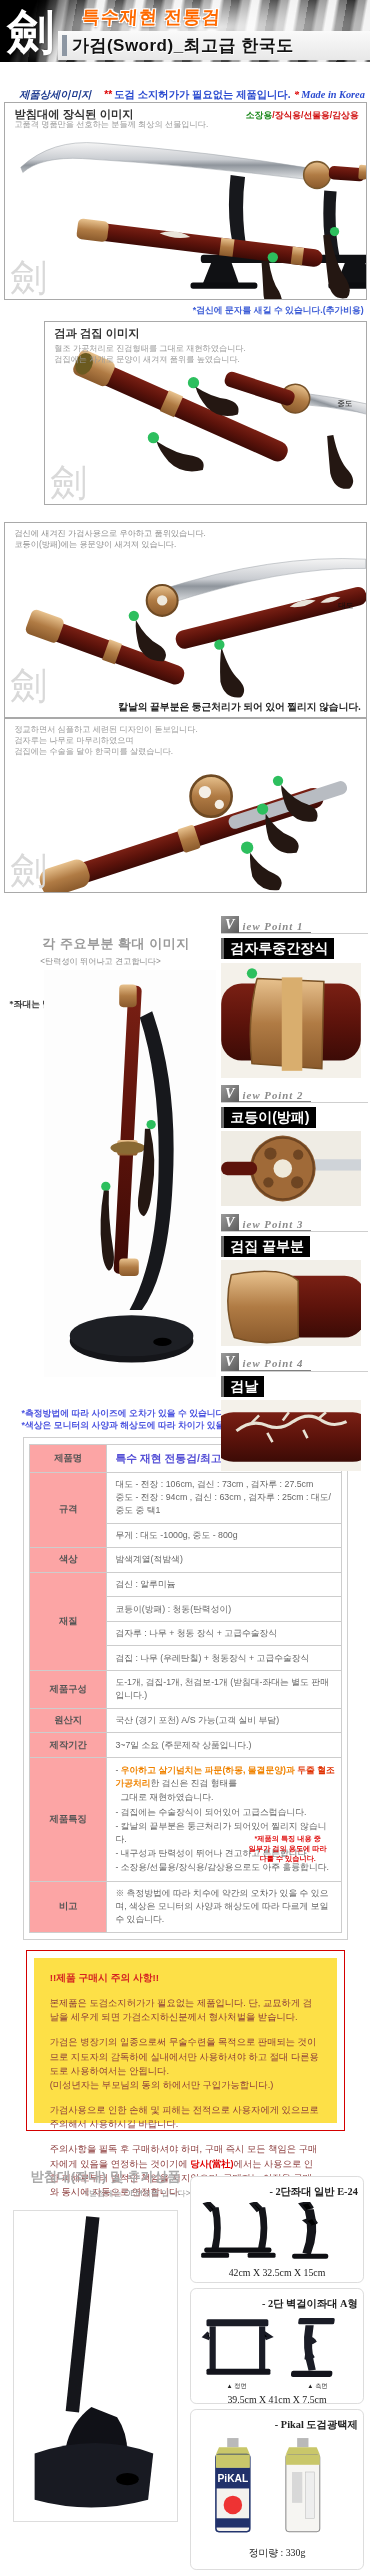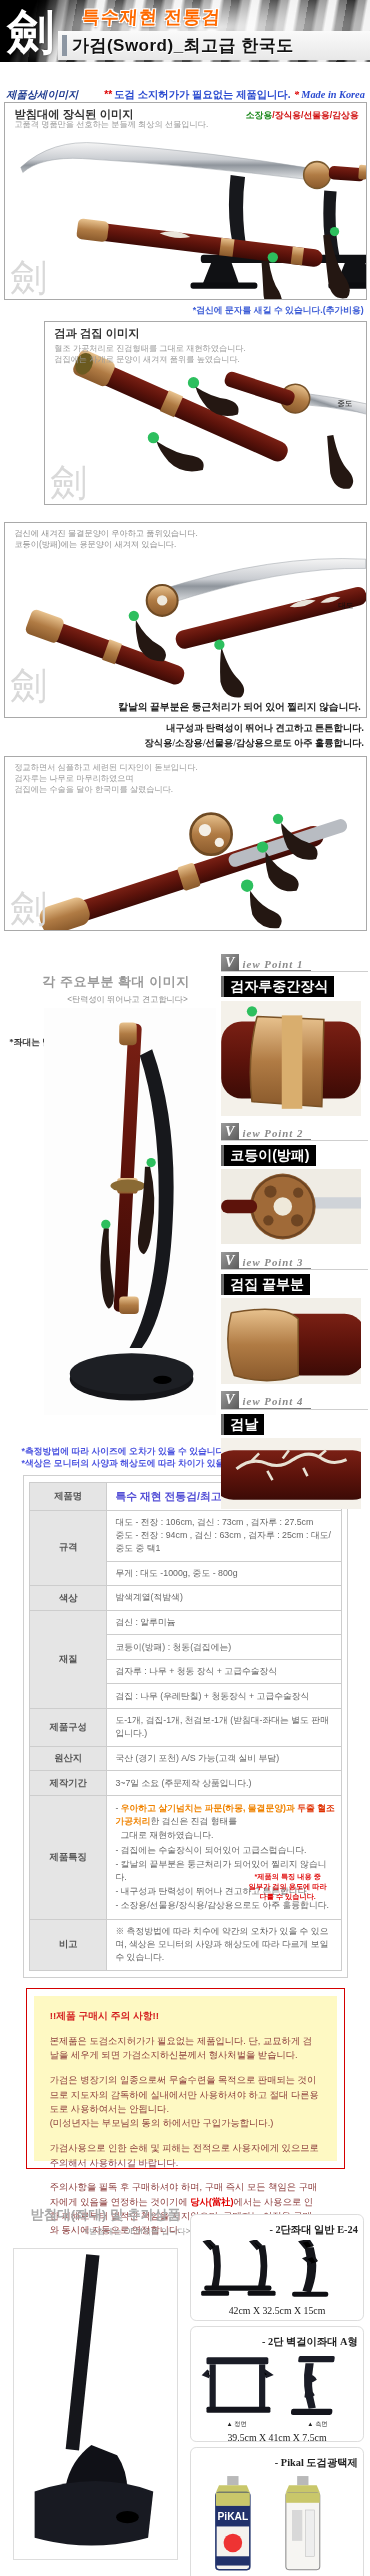--- a/index.html
+++ b/index.html
@@ -22,21 +22,21 @@
       color:#ff6a00; letter-spacing:1px; transform:skewX(-4deg);
       text-shadow:-1px -1px 0 #fff,1px -1px 0 #fff,-1px 1px 0 #fff,1px 1px 0 #fff,0 1.5px 2.6px rgba(0,0,0,.45); }
   .title-strip { position:absolute; left:58px; right:0; top:31px; height:29px;
       background:linear-gradient(#fafafa,#e8e8e8); display:flex; align-items:center; }
   .title-bar { width:4.6px; height:20.6px; background:#8d97a3; margin:0 5.2px 0 4.1px; }
   .page-title { font-size:17px; font-weight:bold; color:#111; letter-spacing:0.5px;
       font-family:"Liberation Sans", sans-serif; text-shadow:0.5px 0.5px 0 #fff; }
 
   
   .meta-row { margin:26px 6.2px 0 6.2px; height:14.4px; display:flex; align-items:baseline; }
-  .meta-left { color:#1d3a8f; font-size:10.3px; font-weight:bold; font-style:italic; flex:0 0 98px; }
+  .meta-left { color:#1d3a8f; font-size:10.3px; font-weight:bold; font-style:italic; flex:0 0 98px;text-align:center; }
   .meta-center { font-size:10.3px; font-weight:bold; color:#2b4bd0; }
   .meta-center .star, .meta-right .star { color:#d00; font-weight:bold; margin-right:2.1px; }
   .meta-right { margin-left:auto; font-family:"Liberation Serif", serif; font-style:italic;
       font-size:10.3px; color:#2b4bd0; font-weight:bold; }
 
   
   .pbox { position:relative; margin:0 4.1px; border:0.5px solid #a9a9a9; background:#fff; overflow:hidden; }
   .pbox .ph-title { position:absolute; left:9.3px; top:4.1px; font-size:11.3px; font-weight:bold; color:#333; }
   .pbox .ph-sub { position:absolute; left:9.3px; font-size:8.2px; color:#9a9a9a; line-height:1.35; }
   .usage-tags { position:absolute; right:7.2px; top:6.2px; font-size:8.8px; font-weight:bold; }
@@ -57,56 +57,56 @@
       font-size:9.3px; font-weight:bold; color:#222; line-height:1.6; }
 
   
   .art { position:absolute; inset:0; }
   svg { display:block; }
 
   
   .vp-section { position:relative; margin-top:24px; height:480px; }
   .vp-left-title { position:absolute; left:15.5px; top:18.5px; width:201px; text-align:center;
       font-size:13px; font-weight:bold; color:#9a9a9a; letter-spacing:0.5px; }
-  .vp-left-sub { position:absolute; left:27px; top:39px; width:201px; text-align:center;
+  .vp-left-sub { position:absolute; left:0; top:39px; width:201px; text-align:center;
       font-size:8.2px; color:#8f8f8f; }
   .vp-left-note { position:absolute; left:9.3px; top:82px; font-family:"Liberation Serif", serif;
       font-size:8.8px; font-weight:bold; color:#333; }
   .vp-left-photo { position:absolute; left:44px; top:53px; width:172px; height:407px; background:#fdfdfd; }
   .vp-col { position:absolute; left:221px; top:0; width:147px; }
   .vp-badge { display:flex; align-items:flex-end; height:17.5px; margin-bottom:4.1px;
       border-bottom:1px solid #cfcfcf; }
   .vp-v { width:17.5px; height:17.5px; background:linear-gradient(135deg,#9b9b9b,#5a5a5a);
       color:#fff; font-family:"Liberation Serif", serif; font-style:italic; font-weight:bold;
       font-size:14px; text-align:center; line-height:17.5px; }
   .vp-text { font-family:"Liberation Serif", serif; font-style:italic; font-weight:bold;
       font-size:10.8px; color:#8a8a8a; padding:0 7.2px 0.5px 4.1px; border-bottom:1px solid #7e7e7e; letter-spacing:1px; }
   .vp-label { display:inline-block; background:#000; color:#fff; font-size:14px; font-weight:bold;
       padding:1.5px 6.2px; border-left:3.6px solid #6b6b6b; margin-bottom:3.1px; }
   .vp-photo { position:relative; width:140px; background:#f4f1ea; overflow:hidden; }
 
   
   .spec-notes { margin:10.3px 0 3.1px 21.6px; font-size:8.8px; font-weight:bold; color:#4a52e0; line-height:1.4; }
   .spec-outer { margin:5.2px 23px 0 23px; border:0.5px solid #cfcfcf; background:#fff; padding:6.2px 5.2px; }
   table.spec { width:100%; border-collapse:collapse; }
-  table.spec th { width:77px; background:#e5e5e5; border:0.5px solid #cdcdcd; font-size:9.3px;
+  table.spec th { width:77px; background:#fca5a5; border:0.5px solid #cdcdcd; font-size:9.3px;
       color:#555; font-weight:bold; padding:5.2px 2.1px; }
   table.spec td { border:0.5px solid #cdcdcd; font-size:8.8px; color:#666; padding:5.2px 3.1px 5.2px 8.2px;
       line-height:1.5; }
   .prod-name { color:#544fd6; font-size:10.8px; font-weight:bold; }
   .feat { position:relative; }
   .feat p { margin:1px 0; }
   .hl-orange { color:#f08300; font-weight:bold; }
   .hl-red { color:#e03000; font-weight:bold; }
   .feat-note { position:absolute; right:4.1px; bottom:17.5px; width:98px; text-align:center;
       color:#e01010; font-size:7.2px; font-weight:bold; line-height:1.35; }
 
   
   .warn { margin:10.3px 26px 0 26px; border:1px solid #d40000; background:#fff; padding:7.2px; height:181px; }
-  .warn-inner { background:#fef9c3; height:100%; padding:13.4px 15.5px; }
+  .warn-inner { background:#fde047; height:100%; padding:13.4px 15.5px; }
   .warn-title { color:#d42222; font-size:9.8px; font-weight:bold; margin-bottom:11.3px; }
   .warn p { color:#8a3a3a; font-size:9.3px; line-height:1.55; margin-bottom:10.3px; }
   .warn .hot { color:#e00000; font-weight:bold; }
 
   
   .acc { position:relative; margin-top:27px; height:413px; }
   .acc-title { position:absolute; left:20.6px; top:10px; width:170px; text-align:center;
       font-size:13.4px; font-weight:bold; color:#a9a9a9; }
   .acc-sub { position:absolute; left:20.6px; top:30px; width:170px; text-align:right;
       font-size:8.2px; color:#9a9a9a; }
@@ -243,32 +243,28 @@
           <rect x="40" y="212" width="66" height="50" rx="10" fill="url(#brass)"></rect>
           <rect x="200" y="218" width="26" height="42" fill="url(#brass)"></rect>
         </g>
         <circle cx="250" cy="180" r="10" fill="#2dbf5e"></circle>
         <path d="M254 188 q20 36 44 48 q22 14 10 32 q-34 2 -48 -28 q-8 -30 -6 -52" fill="#241712"></path>
         <path d="M420 240 q14 46 34 64 q18 20 4 34 q-32 4 -40 -30 q-2 -40 2 -68" fill="#241712"></path>
         <circle cx="416" cy="236" r="10" fill="#2dbf5e"></circle>
       </svg>
     </div>
     <div class="ph-sub" style="top:5.2px; color:#8f8f8f;">
-      <div>검신에 새겨진 물결문양이 우아하고 품위있습니다.</div>
+      <div>검신에 새겨진 가검사용으로 우아하고 품위있습니다.</div>
       <div>코등이(방패)에는 용문양이 새겨져 있습니다.</div>
     </div>
     <div class="side-label" style="right:12.4px; top:78px;">대도</div>
     <div class="photo-caption-br">칼날의 끝부분은 둥근처리가 되어 있어 찔리지 않습니다.</div>
     <div class="watermark" style="bottom:12.4px;">劍</div>
   </div>
 
-  <div class="between-note">
-    <div>내구성과 탄력성이 뛰어나 견고하고 튼튼합니다.</div>
-    <div>장식용/소장용/선물용/감상용으로도 아주 훌륭합니다.</div>
-  </div>
 
   <div class="pbox pbox4">
     <div class="art">
       <svg width="370" height="174" viewBox="0 0 718 338">
         <g transform="rotate(-18 360 200)">
           <rect x="60" y="210" width="560" height="40" rx="18" fill="url(#scab)"></rect>
           <rect x="46" y="200" width="96" height="56" rx="22" fill="url(#brass)"></rect>
           <rect x="330" y="206" width="34" height="48" rx="6" fill="url(#brass)"></rect>
           <rect x="430" y="214" width="240" height="26" rx="12" fill="#b8bcc2"></rect>
         </g>
@@ -402,21 +398,21 @@
           </tr>
       <tr>
         <th>색상</th>
         <td>밤색계열(적밤색)</td>
       </tr>
       <tr>
         <th rowspan="4">재질</th>
         <td>검신 : 알루미늄</td>
       </tr>
       <tr>
-            <td>코등이(방패) : 청동(검집에는)</td>
+            <td>코등이(방패) : 청동(탄력성이)</td>
           </tr>
       <tr>
             <td>검자루 : 나무 + 청동 장식 + 고급수술장식</td>
           </tr>
       <tr>
             <td>검집 : 나무  (우레탄칠) + 청동장식 + 고급수술장식</td>
           </tr>
       <tr>
         <th>제품구성</th>
         <td>도-1개, 검집-1개, 천검보-1개 (받침대-좌대는 별도 판매입니다.)</td>

